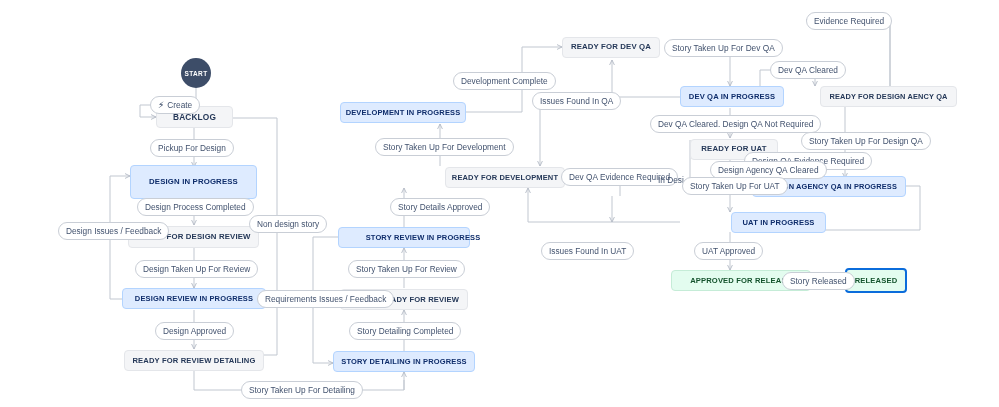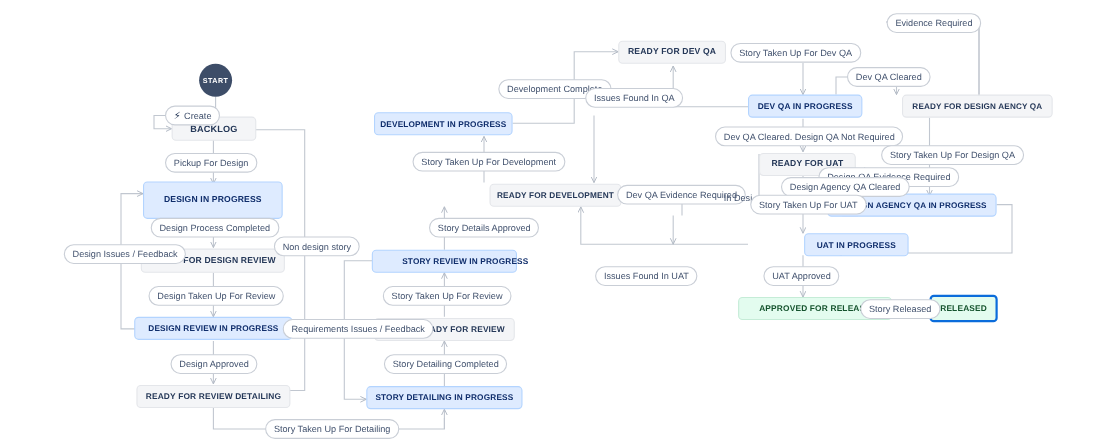--- a/index.html
+++ b/index.html
@@ -267,21 +267,21 @@
   </div>
 
   <div class="pill" style="left:453px;top:72px;">
     <span class="ptxt">Development Complete</span>
   </div>
 
   <div class="pill" style="left:664px;top:39px;">
     <span class="ptxt">Story Taken Up For Dev QA</span>
   </div>
 
-  <div class="pill" style="left:532px;top:80px;">
+  <div class="pill" style="left:532px;top:92px;">
     <span class="ptxt">Issues Found In QA</span>
   </div>
 
   <div class="pill" style="left:561px;top:168px;">
     <span class="ptxt">Dev QA Evidence Required</span>
   </div>
 
   <div class="pill" style="left:770px;top:61px;justify-content:center;">
     <span class="ptxt">Dev QA Cleared</span>
   </div>

